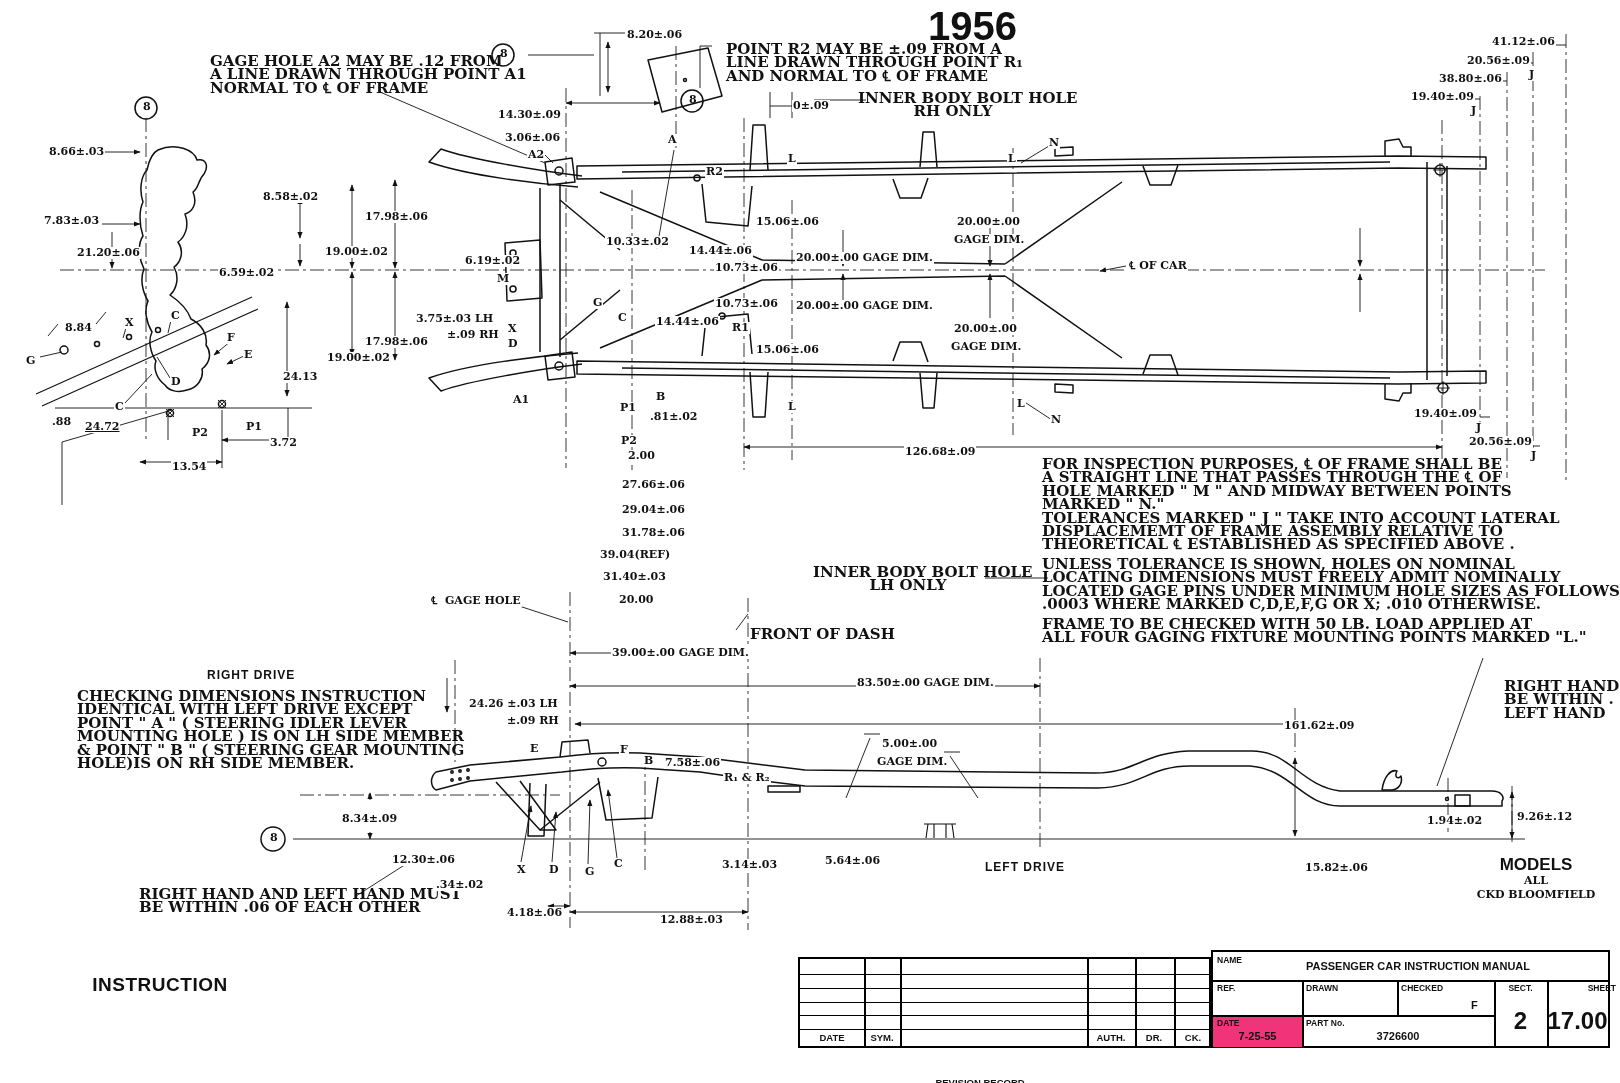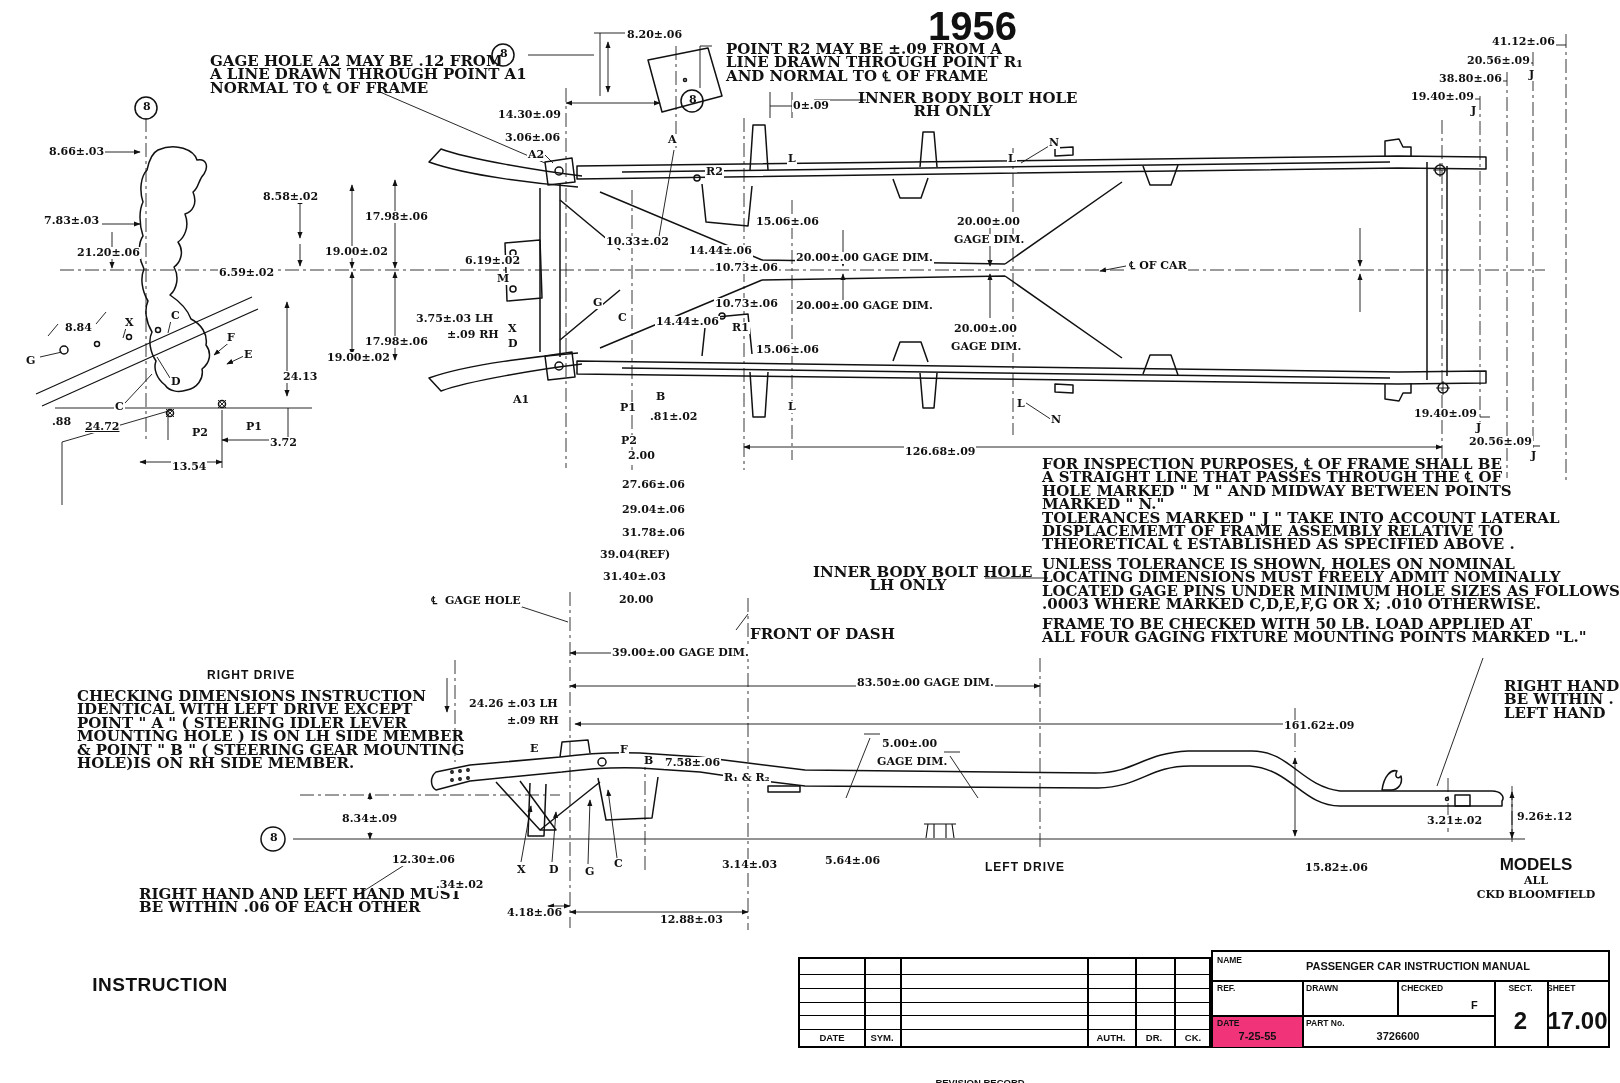--- a/index.html
+++ b/index.html
@@ -376,21 +376,21 @@
       <div class="dim" style="left: 391px; top: 854px;">12.30±.06</div>
       <div class="dim" style="left: 435px; top: 879px;">.34±.02</div>
       <div class="dim" style="left: 516px; top: 864px;">X</div>
       <div class="dim" style="left: 548px; top: 864px;">D</div>
       <div class="dim" style="left: 584px; top: 866px;">G</div>
       <div class="dim" style="left: 613px; top: 858px;">C</div>
       <div class="dim" style="left: 721px; top: 859px;">3.14±.03</div>
       <div class="dim" style="left: 824px; top: 855px;">5.64±.06</div>
       <div class="dim" style="left: 506px; top: 907px;">4.18±.06</div>
       <div class="dim" style="left: 659px; top: 914px;">12.88±.03</div>
-      <div class="dim" style="left: 1426px; top: 815px;">3.21±.02</div>
+      <div class="dim" style="left: 1426px; top: 815px;">1.94±.02</div>
       <div class="dim" style="left: 1516px; top: 811px;">9.26±.12</div>
       <div class="dim" style="left: 1304px; top: 862px;">15.82±.06</div>
       <div class="dim nobg" style="left: 142px; top: 101px;">8</div>
       <div class="dim nobg" style="left: 499px; top: 48px;">8</div>
       <div class="dim nobg" style="left: 688px; top: 94px;">8</div>
       <div class="dim nobg" style="left: 269px; top: 832px;">8</div>
     </div>
 
   <div class="tblock">
     <div class="rev">
@@ -419,21 +419,21 @@
       <div class="vl" style="left:184px;top:28px;height:35px;"></div>
       <div class="vl" style="left:281px;top:28px;height:67px;"></div>
       <div class="vl" style="left:334px;top:28px;height:67px;"></div>
       <div class="lab" style="left:4px;top:3px;">NAME</div>
       <div class="val" style="left:60px;top:8px;width:290px;text-align:center;">PASSENGER CAR INSTRUCTION MANUAL</div>
       <div class="lab" style="left:4px;top:31px;">REF.</div>
       <div class="lab" style="left:93px;top:31px;">DRAWN</div>
       <div class="lab" style="left:188px;top:31px;">CHECKED</div>
       <div class="val" style="left:258px;top:47px;">F</div>
       <div class="lab" style="left:281px;top:31px;width:53px;text-align:center;">SECT.</div>
-      <div class="lab" style="left:334px;top:31px;width:69px;text-align:left;">SHEET</div>
+      <div class="lab" style="left:334px;top:31px;width:69px;text-align:right;">SHEET</div>
       <div class="bigv" style="left:281px;top:55px;width:53px;text-align:center;">2</div>
       <div class="bigv" style="left:334px;top:55px;width:61px;text-align:center;">17.00</div>
       <div class="lab" style="left:4px;top:66px;">DATE</div>
       <div class="val" style="left:6px;top:78px;width:77px;text-align:center;">7-25-55</div>
       <div class="lab" style="left:93px;top:66px;">PART No.</div>
       <div class="val" style="left:100px;top:78px;width:170px;text-align:center;">3726600</div>
     </div>
   </div>
 
 </div>

